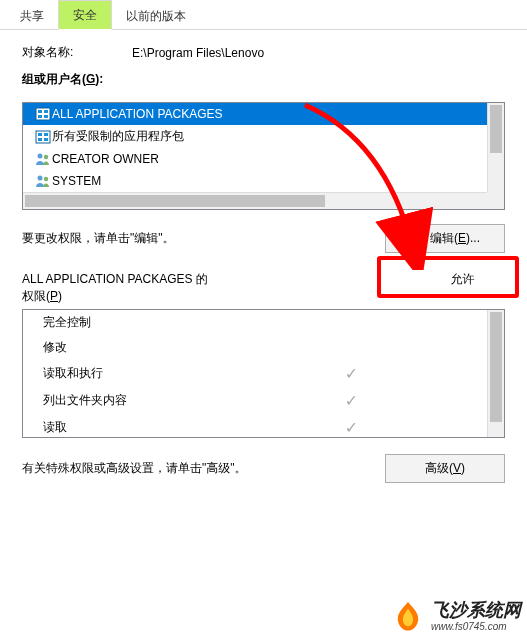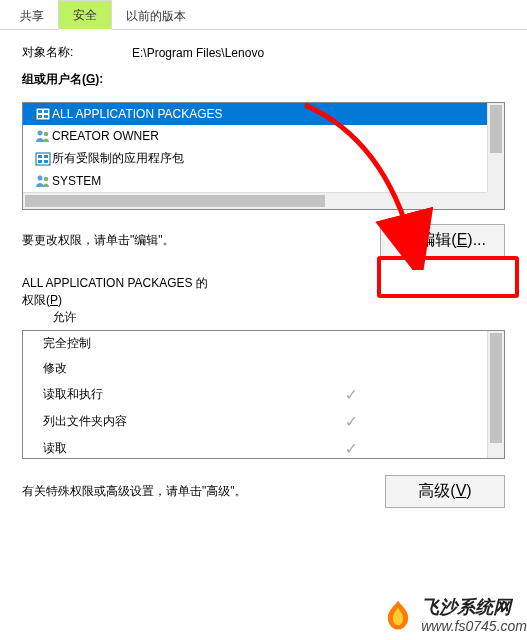--- a/index.html
+++ b/index.html
@@ -97,21 +97,21 @@
     align-items: center;
     margin: 14px 0 10px;
     gap: 10px;
   }
   .edit-row .txt { flex: 1; }
   .btn {
     border: 1px solid #adadad;
     background: #f3f3f3;
     padding: 5px 18px;
     font-family: inherit;
-    font-size: 16px;
+    font-size: 12px;
     display: inline-flex;
     align-items: center;
     gap: 6px;
     cursor: default;
     min-width: 120px;
     justify-content: center;
   }
   .highlight-box {
     position: absolute;
     border: 4px solid #ff0000;
@@ -120,21 +120,20 @@
     width: 142px;
     height: 42px;
     border-radius: 3px;
     pointer-events: none;
   }
   .shield { width:14px; height:14px; display:inline-block; }
   .perm-head {
     display: flex;
     margin-top: 18px;
     margin-bottom: 4px;
-    flex-direction: column;
   }
   .perm-head .left { flex:1; }
   .perm-head .col { width: 85px; text-align: center; }
   .permbox {
     border: 1px solid #828790;
     position: relative;
     height: 129px;
     background: #fff;
   }
   .permbox-inner {
@@ -161,32 +160,32 @@
   }
   .adv-row .txt { flex:1; }
   .under { text-decoration: underline; }
   .arrow {
     position: absolute;
     left: 295px; top: 100px;
     pointer-events: none;
   }
   .watermark {
     position: absolute;
-    right: 0;
+    right: 6px;
     bottom: 6px;
     display: flex;
-    align-items: center;
+    align-items: flex-start;
     gap: 6px;
     font-style: italic;
     pointer-events: none;
   }
   .watermark .logo { width: 34px; height: 34px; }
   .watermark .txts { display:flex; flex-direction:column; align-items:flex-start; line-height:1.15;}
   .watermark .big { font-size: 18px; font-weight: bold; color:#222; }
-  .watermark .sm { font-size: 14px; color:#444; }
+  .watermark .sm { font-size: 10px; color:#444; }
 </style>
 </head>
 <body>
 
 <div class="tabs">
   <div class="tab">共享</div>
   <div class="tab active">安全</div>
   <div class="tab">以前的版本</div>
 </div>
 
@@ -208,36 +207,36 @@
             <rect x="1" y="2" width="14" height="12" fill="#fff" stroke="#0a64a4"></rect>
             <rect x="3" y="4" width="4" height="3" fill="#1e90d8"></rect>
             <rect x="9" y="4" width="4" height="3" fill="#1e90d8"></rect>
             <rect x="3" y="9" width="4" height="3" fill="#1e90d8"></rect>
             <rect x="9" y="9" width="4" height="3" fill="#1e90d8"></rect>
           </svg>
         <span>ALL APPLICATION PACKAGES</span>
       </div>
       <div class="list-item">
         <svg class="ico" viewBox="0 0 16 16">
-            <circle cx="5" cy="5" r="2.5" fill="#5aa0d8"></circle>
-            <circle cx="11" cy="6" r="2.2" fill="#7bb46a"></circle>
-            <path d="M1 14c0-2.5 2-4 4-4s4 1.5 4 4" fill="#5aa0d8"></path>
-            <path d="M8 14c0-2 1.5-3.5 3-3.5s3 1.5 3 3.5" fill="#7bb46a"></path>
-          </svg>
-        <span>CREATOR OWNER</span>
-      </div>
-      <div class="list-item">
-        <svg class="ico" viewBox="0 0 16 16">
             <rect x="1" y="2" width="14" height="12" fill="#fff" stroke="#0a64a4"></rect>
             <rect x="3" y="4" width="4" height="3" fill="#1e90d8"></rect>
             <rect x="9" y="4" width="4" height="3" fill="#1e90d8"></rect>
             <rect x="3" y="9" width="4" height="3" fill="#1e90d8"></rect>
             <rect x="9" y="9" width="4" height="3" fill="#1e90d8"></rect>
           </svg>
         <span>所有受限制的应用程序包</span>
+      </div>
+      <div class="list-item">
+        <svg class="ico" viewBox="0 0 16 16">
+            <circle cx="5" cy="5" r="2.5" fill="#5aa0d8"></circle>
+            <circle cx="11" cy="6" r="2.2" fill="#7bb46a"></circle>
+            <path d="M1 14c0-2.5 2-4 4-4s4 1.5 4 4" fill="#5aa0d8"></path>
+            <path d="M8 14c0-2 1.5-3.5 3-3.5s3 1.5 3 3.5" fill="#7bb46a"></path>
+          </svg>
+        <span>CREATOR OWNER</span>
       </div>
       <div class="list-item">
         <svg class="ico" viewBox="0 0 16 16">
             <circle cx="5" cy="5" r="2.5" fill="#5aa0d8"></circle>
             <circle cx="11" cy="6" r="2.2" fill="#7bb46a"></circle>
             <path d="M1 14c0-2.5 2-4 4-4s4 1.5 4 4" fill="#5aa0d8"></path>
             <path d="M8 14c0-2 1.5-3.5 3-3.5s3 1.5 3 3.5" fill="#7bb46a"></path>
           </svg>
         <span>SYSTEM</span>
       </div>

